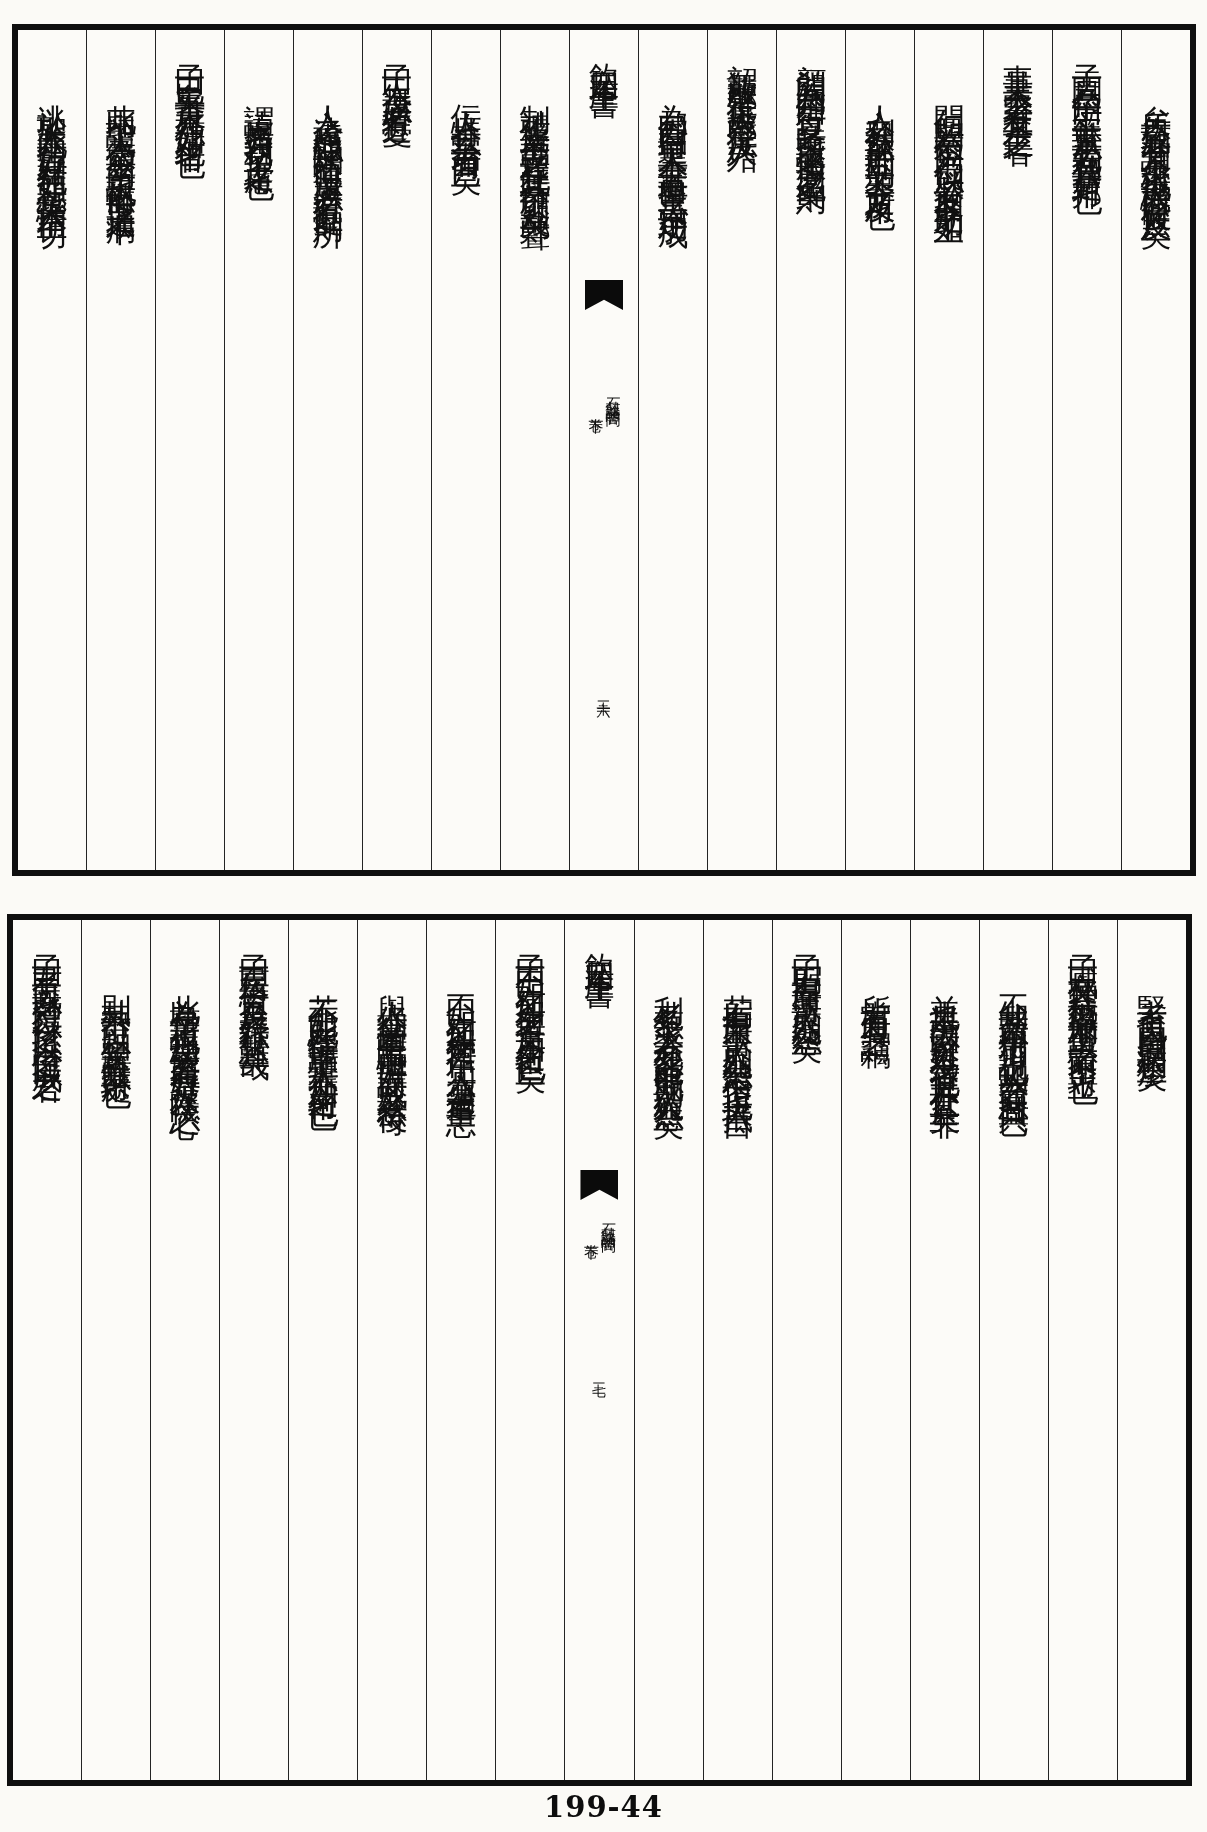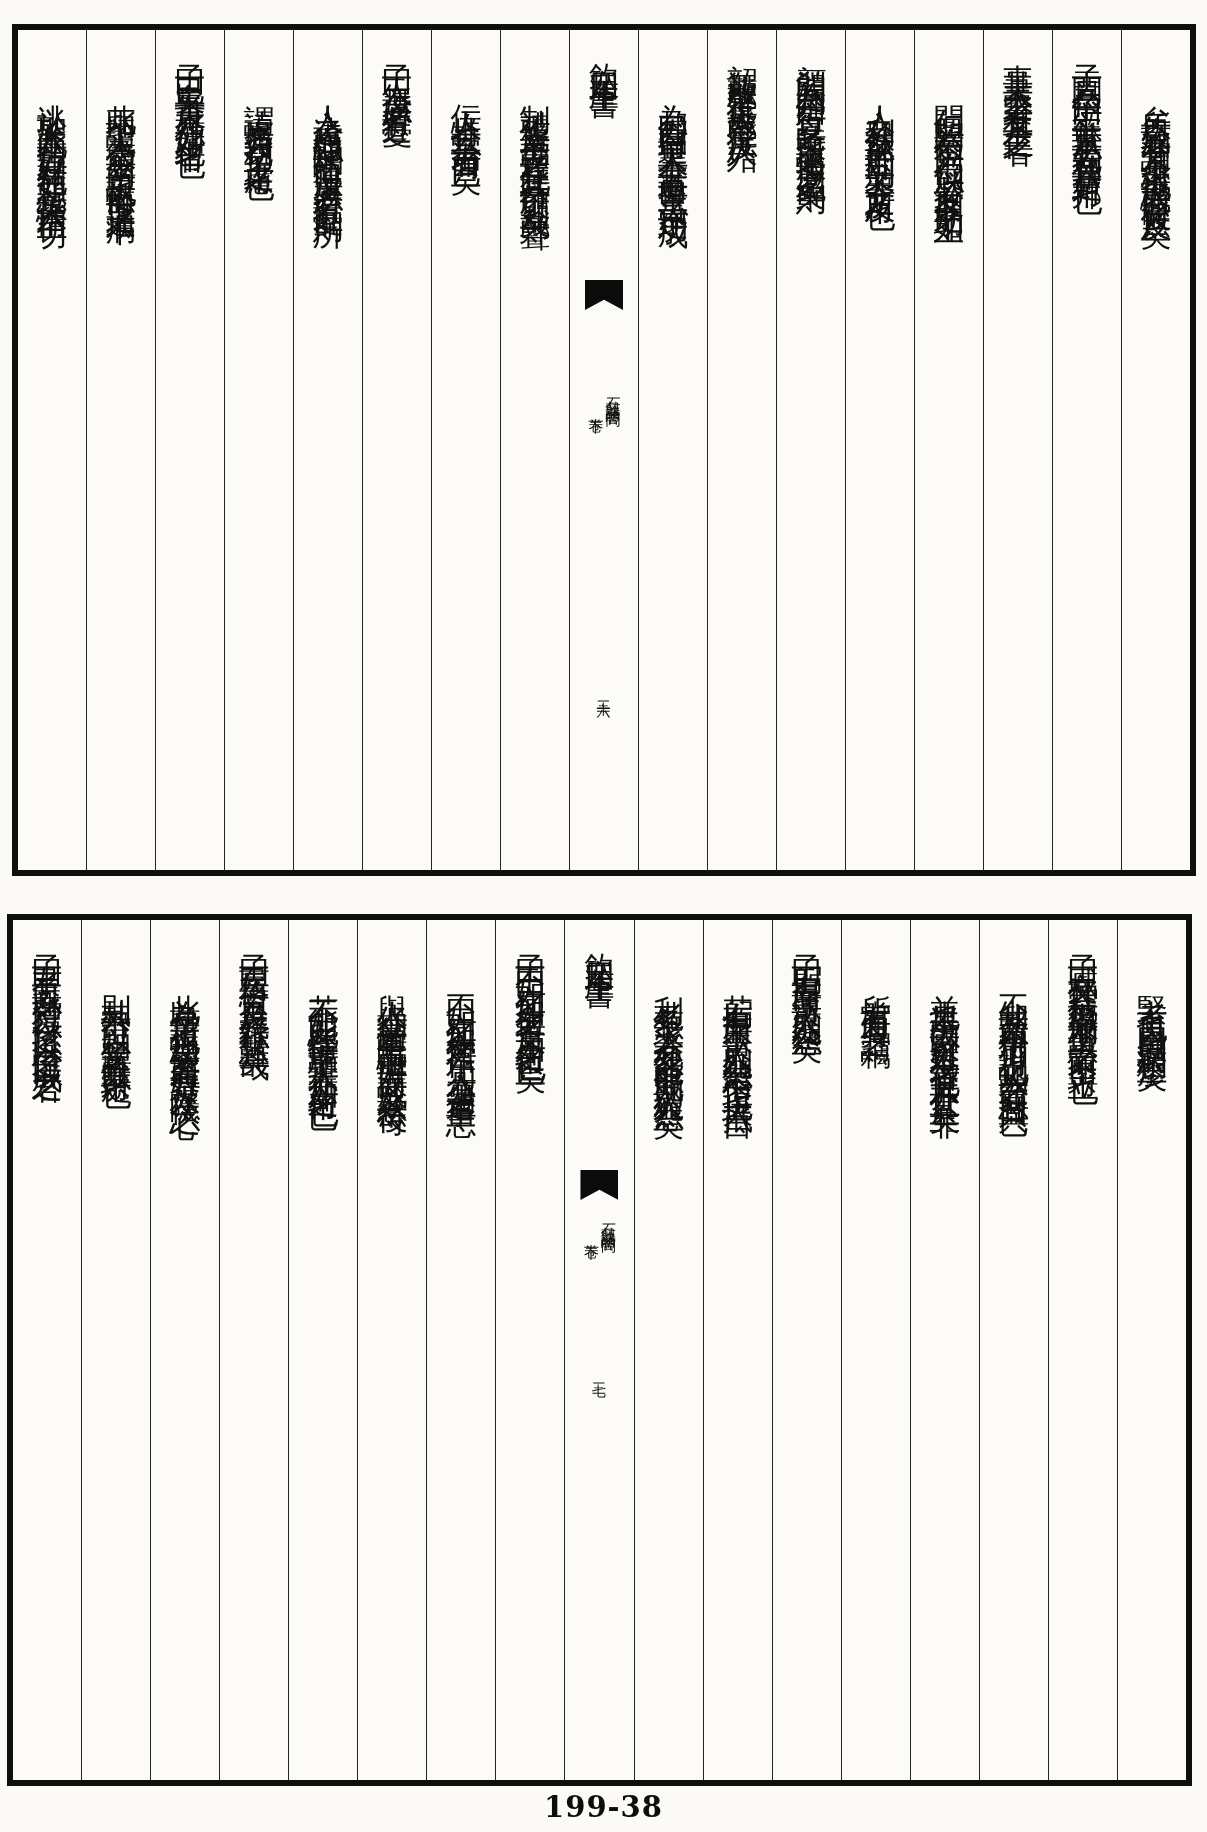--- a/index.html
+++ b/index.html
@@ -199,13 +199,13 @@
       <div class="vtext main-text indent">此為羣居設也無切磋之益而有好發人隱伏之心</div>
     </div>
   <div class="col">
       <div class="vtext main-text indent">則其勢不可以相安是真難以共處也</div>
     </div>
   <div class="col">
       <div class="vtext main-text">子曰君子義以為質禮以行之孫以出之信以成之君</div>
     </div>
 </div>
 
-<div class="footer">199-38</div>
+<div class="footer">199-44</div>
 
 </body></html>

